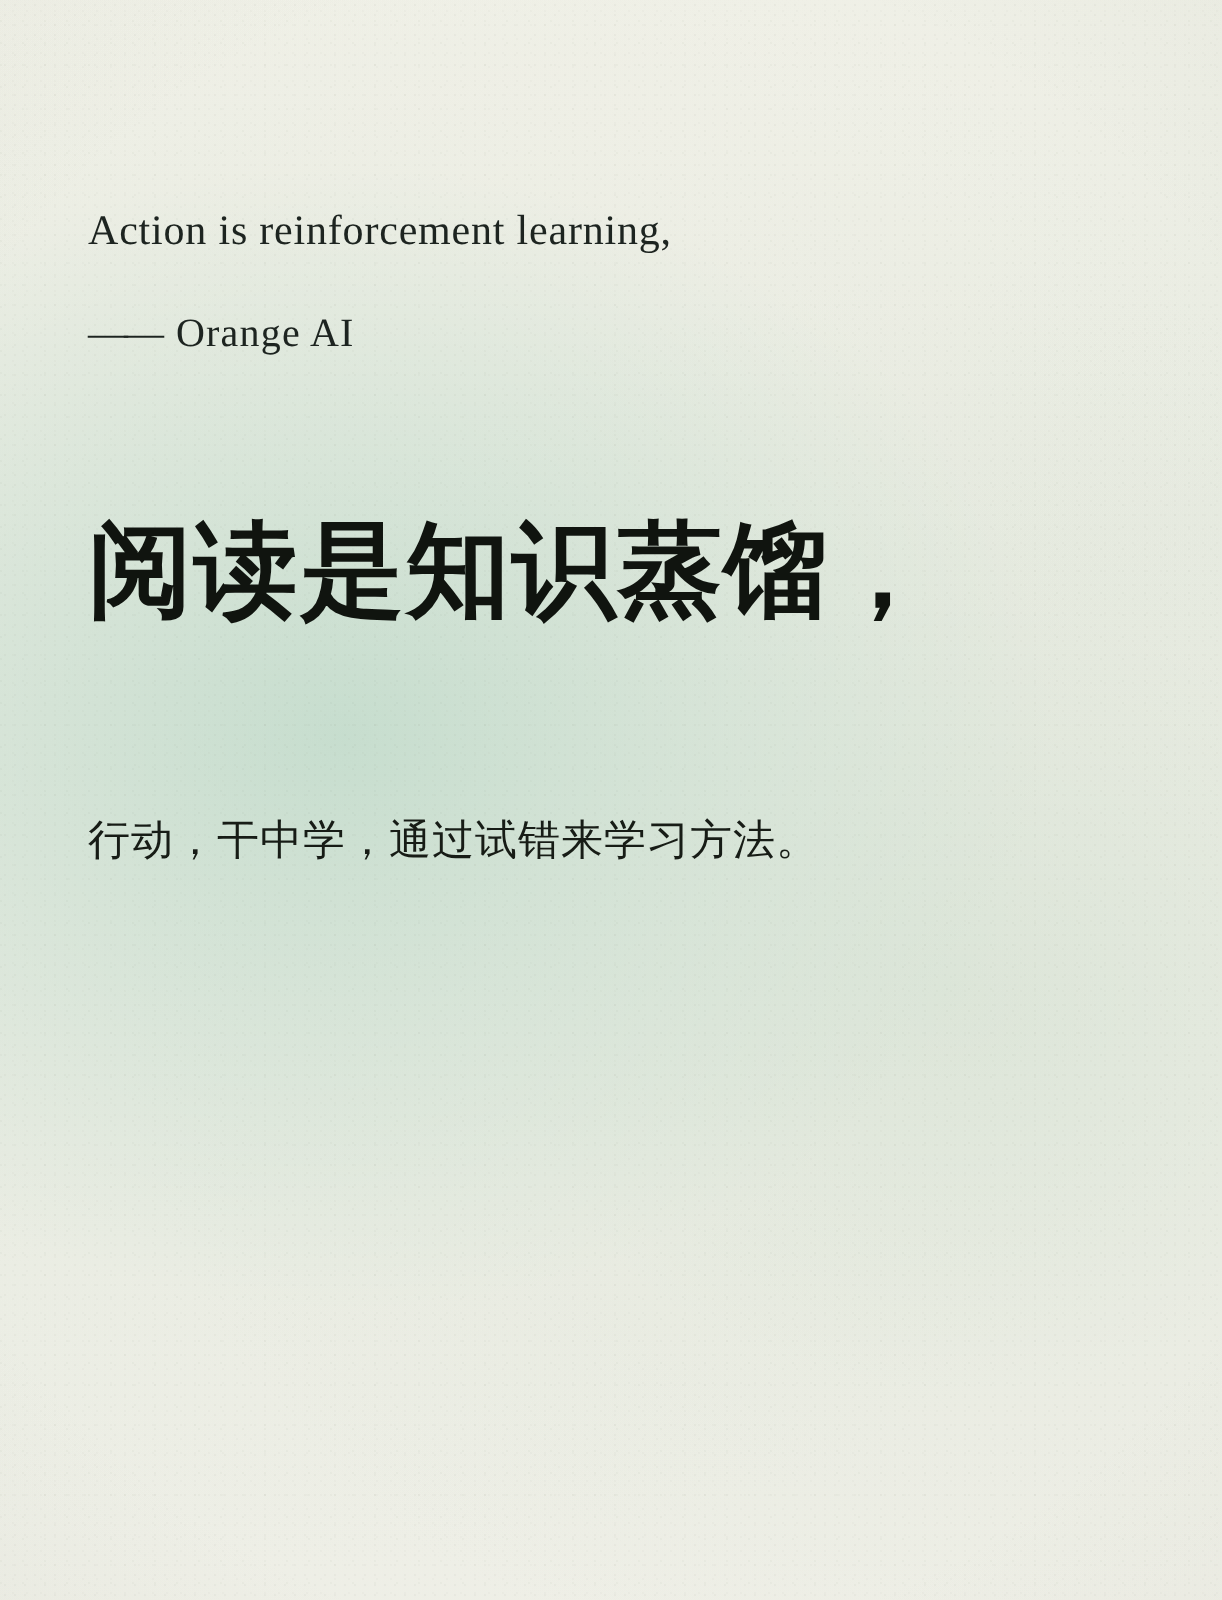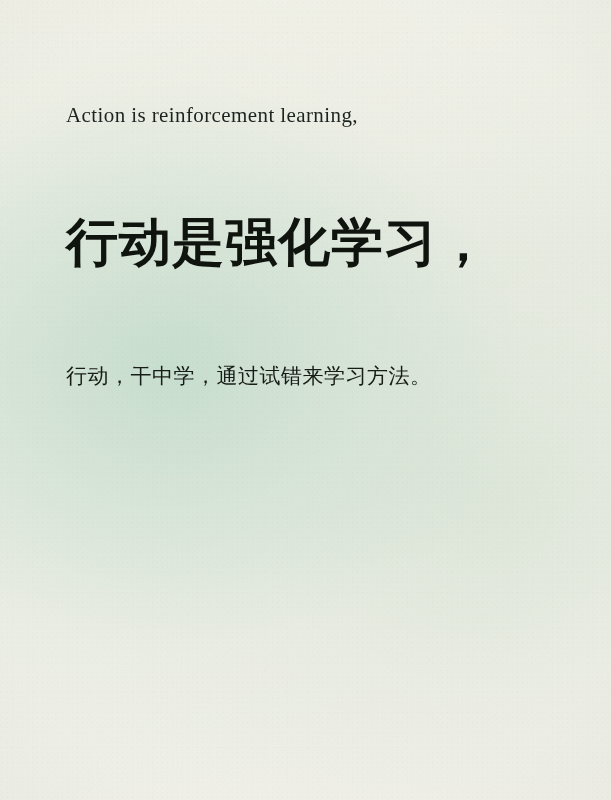--- a/index.html
+++ b/index.html
@@ -41,21 +41,21 @@
   .vignette {
     position: absolute;
     inset: 0;
     pointer-events: none;
     background: radial-gradient(ellipse 700px 760px at 50% 50%, rgba(255,255,255,0) 55%, rgba(120,125,105,0.10) 100%);
   }
 
   .content {
     position: relative;
     z-index: 2;
-    padding: 0 66px;
+    padding: 0 44px;
   }
 
   .english {
     margin-top: 92px;
   }
   .en-line {
     font-family: "Liberation Serif", serif;
     font-size: 21px;
     line-height: 46px;
     color: #1d2420;
@@ -104,24 +104,27 @@
 <body>
 
 <div class="poster">
   <div class="grain"></div>
   <div class="vignette"></div>
 
   <div class="content">
 
     <div class="english">
       <div class="en-line">Action is reinforcement learning,</div>
+      <div class="attribution">
+        <span class="dash">——</span><span>Orange AI</span>
+      </div>
     </div>
 
     <div class="headline">
-      <div class="cn-big">行动是强化学习，</div>
+      <div class="cn-big">阅读是知识蒸馏，</div>
     </div>
 
     <div class="body-cn">
       <div class="cn-line">行动，干中学，通过试错来学习方法。</div>
     </div>
 
   </div>
 </div>
 
 </body></html>

